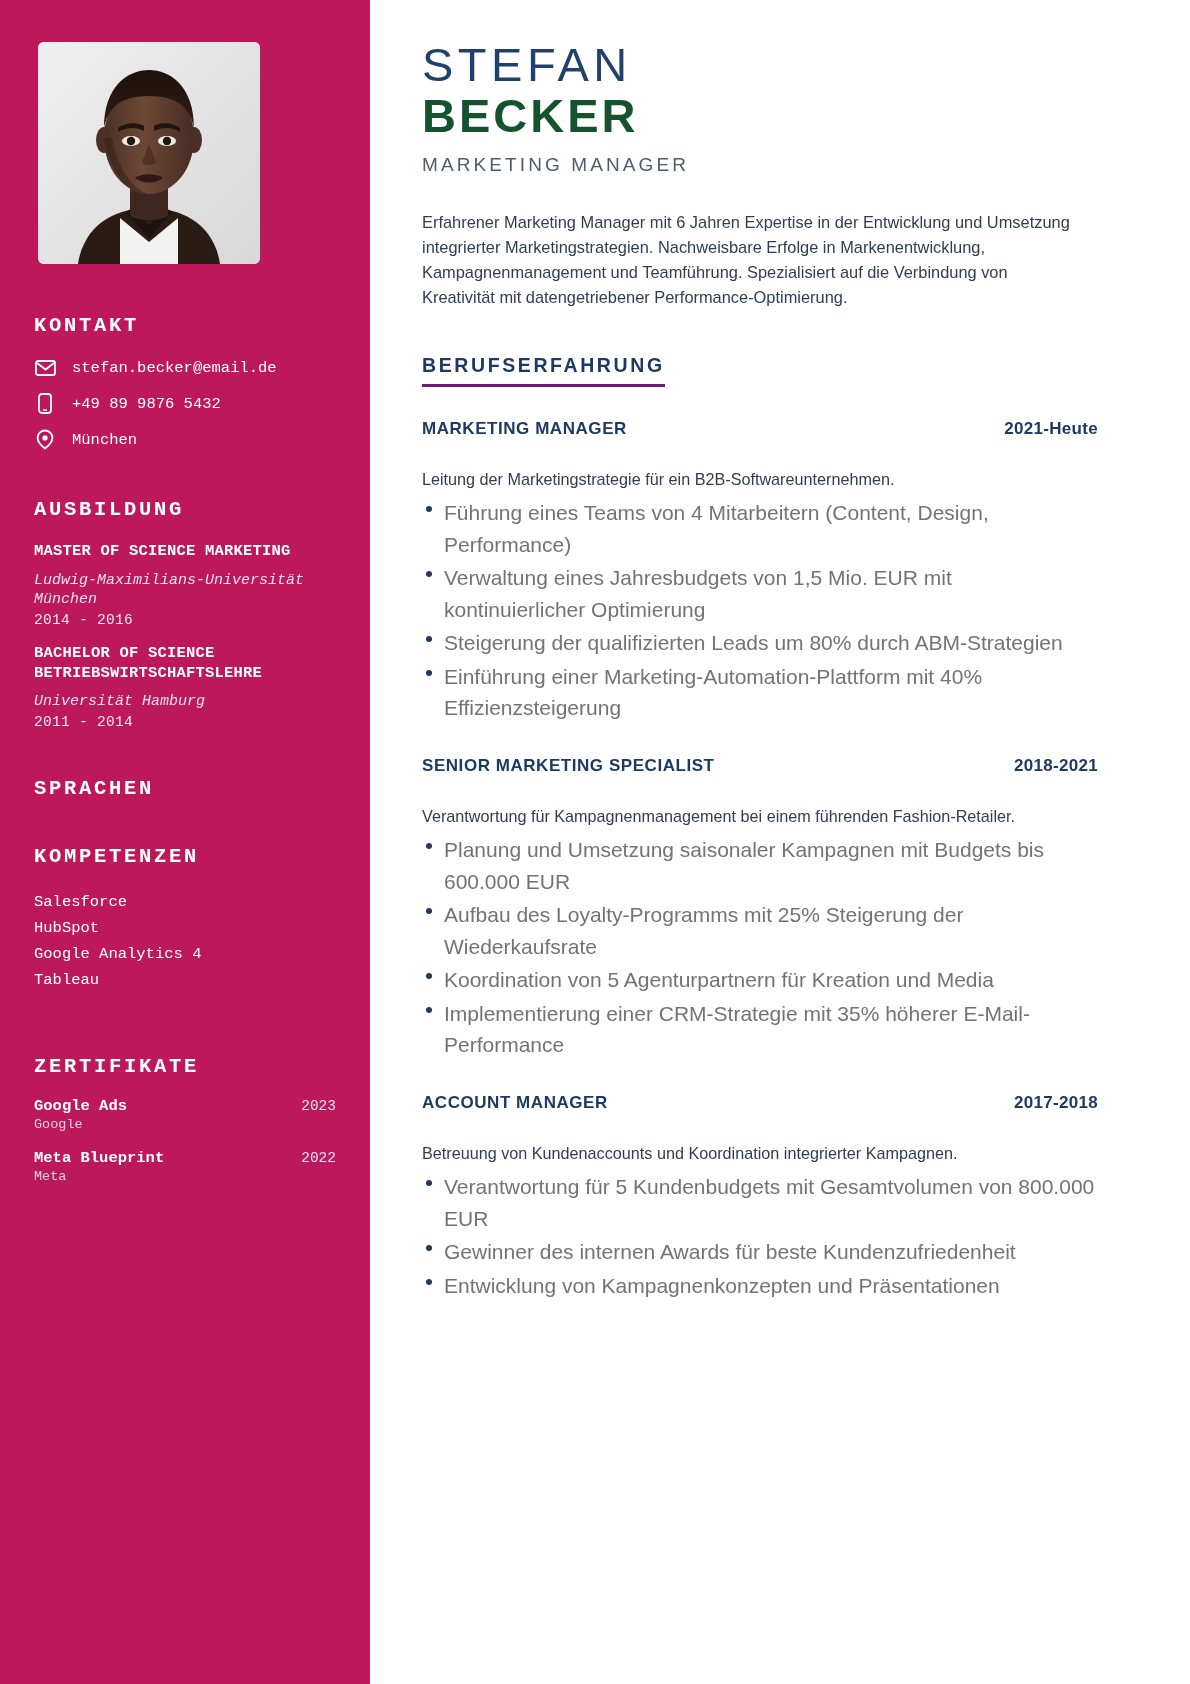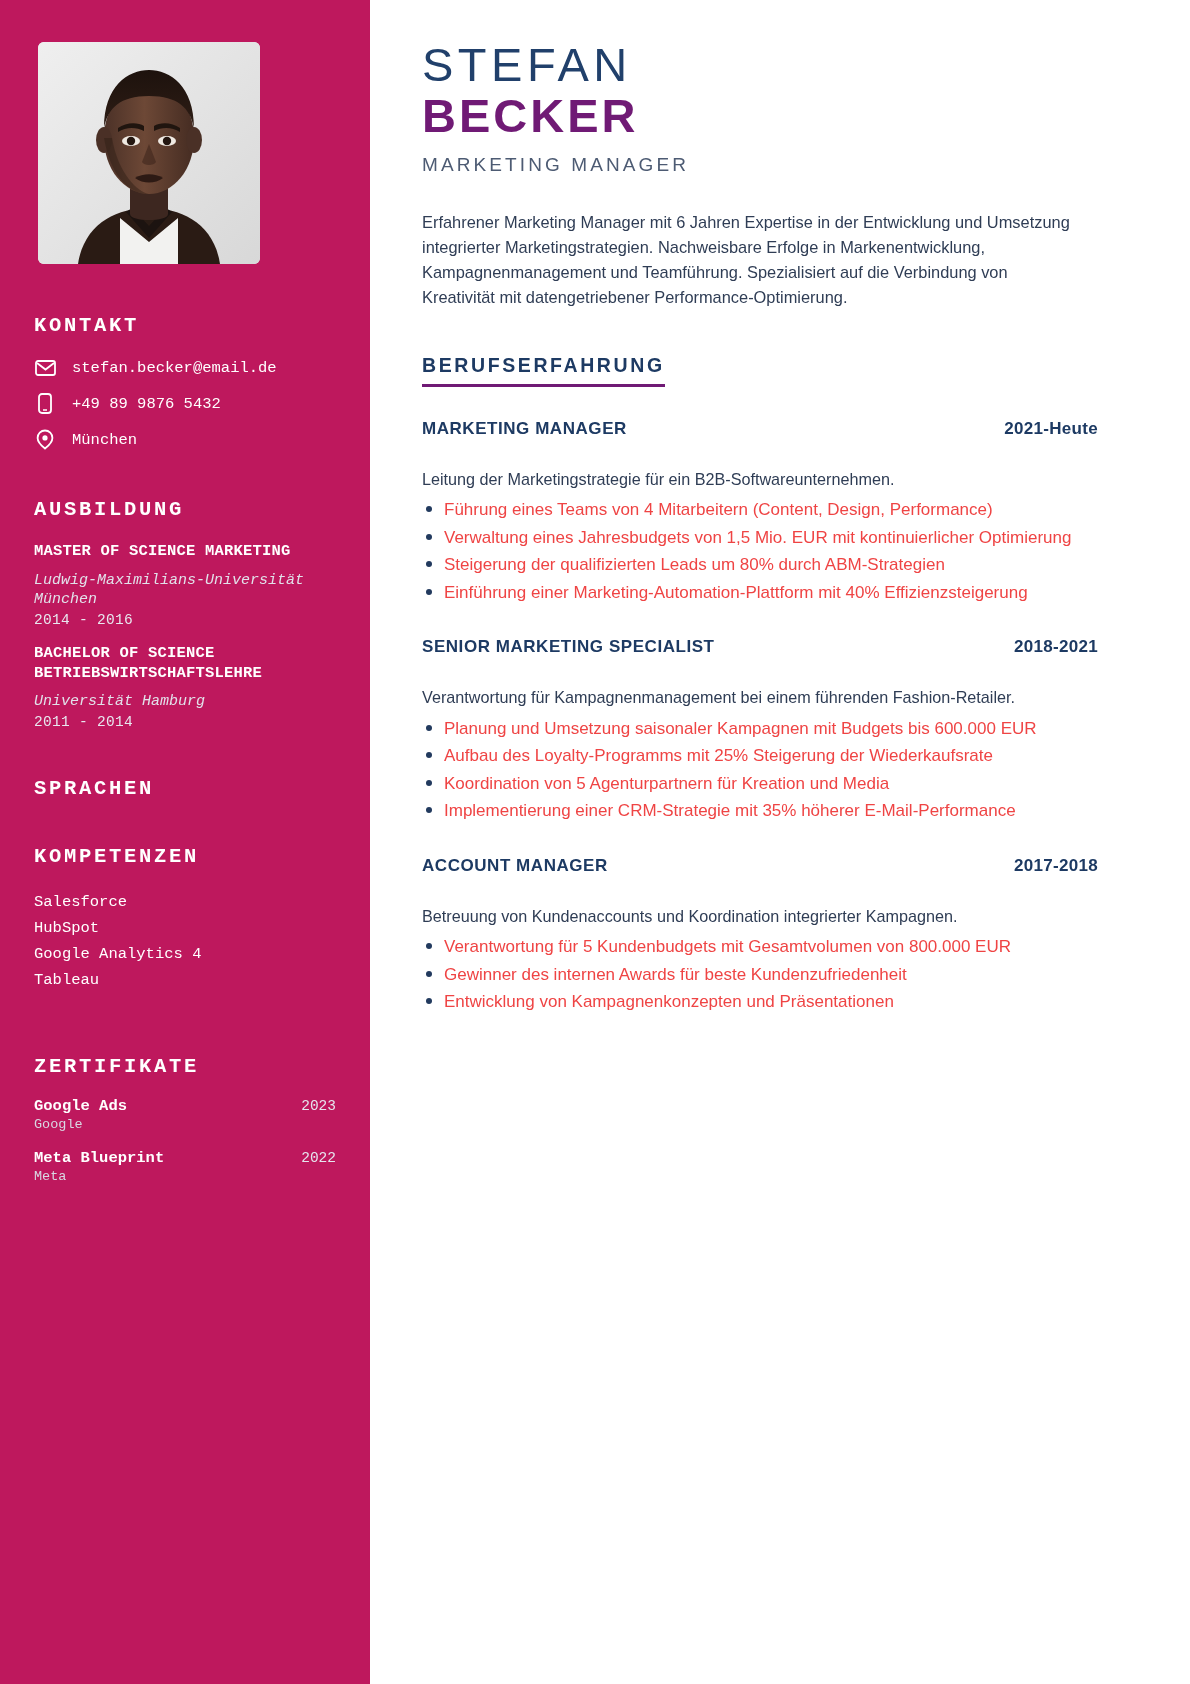--- a/index.html
+++ b/index.html
@@ -149,21 +149,21 @@
     font-weight: 400;
     letter-spacing: 4.5px;
     color: #21406b;
     line-height: 1.07;
     margin: 0;
   }
   .name-last {
     font-size: 47px;
     font-weight: bold;
     letter-spacing: 3px;
-    color: #701a75;
+    color: #14532d;
     line-height: 1.1;
     margin: 0;
   }
   .job-title {
     font-size: 19px;
     letter-spacing: 3.1px;
     color: #4d5b73;
     margin-top: 12px;
     line-height: 1.2;
   }
@@ -212,22 +212,22 @@
     margin-top: 28px;
   }
   .exp-bullets {
     list-style: none;
     margin: 6px 0 0 0;
     padding: 0;
   }
   .exp-bullets li {
     position: relative;
     padding-left: 22px;
-    font-size: 17px;
-    color: #ef4444;
+    font-size: 21px;
+    color: #737373;
     line-height: 1.5;
     margin-bottom: 2px;
   }
   .exp-bullets li::before {
     content: "";
     position: absolute;
     left: 4px;
     top: 9px;
     width: 6px;
     height: 6px;

